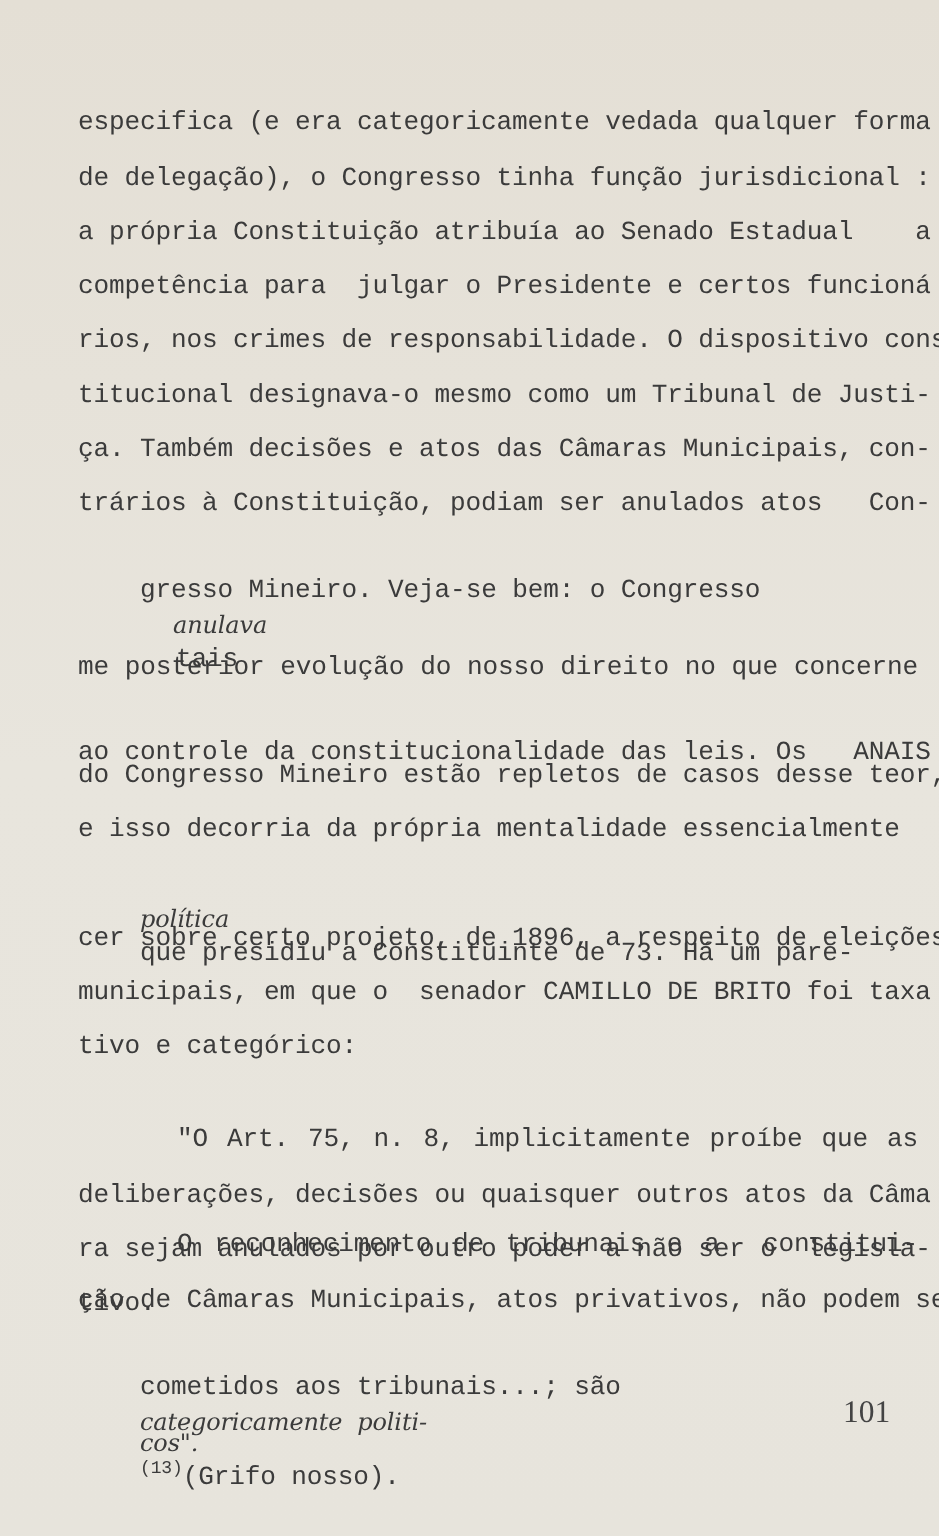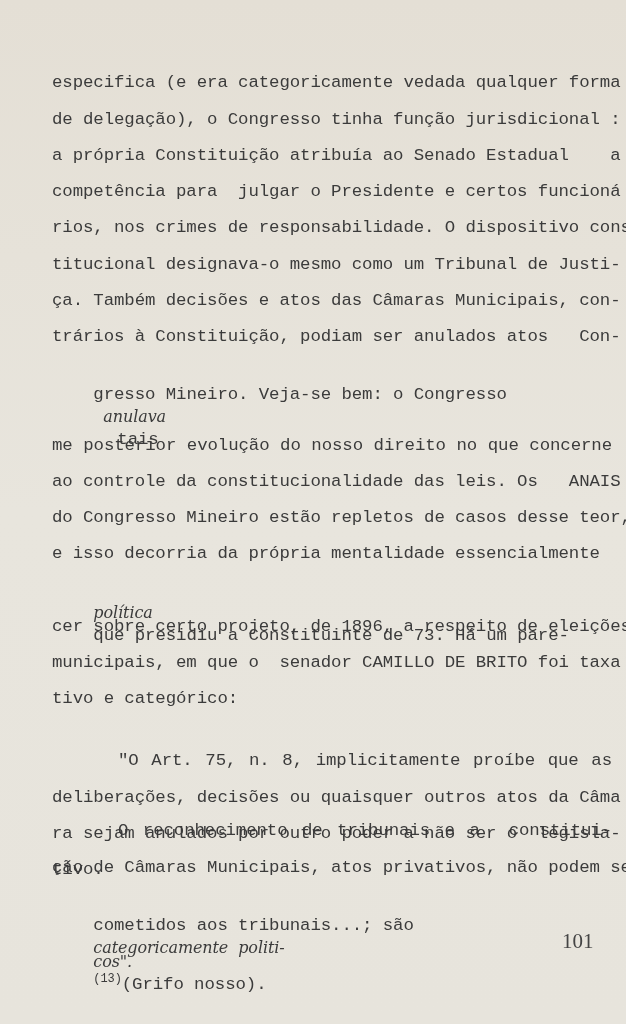--- a/index.html
+++ b/index.html
@@ -64,27 +64,27 @@
   <div class="line just" style="top:109px" data-name="text-line">de delegação), o Congresso tinha função jurisdicional :</div>
   <div class="line just" style="top:145px" data-name="text-line">a própria Constituição atribuía ao Senado Estadual    a</div>
   <div class="line just" style="top:181px" data-name="text-line">competência para  julgar o Presidente e certos funcioná</div>
   <div class="line just" style="top:217px" data-name="text-line">rios, nos crimes de responsabilidade. O dispositivo cons</div>
   <div class="line just" style="top:254px" data-name="text-line">titucional designava-o mesmo como um Tribunal de Justi-</div>
   <div class="line just" style="top:290px" data-name="text-line">ça. Também decisões e atos das Câmaras Municipais, con-</div>
   <div class="line just" style="top:326px" data-name="text-line">trários à Constituição, podiam ser anulados atos   Con-</div>
 
   <div class="line" style="top:362px" data-name="text-line">
     <span data-name="text-span">gresso Mineiro. Veja-se bem: o Congresso</span>
-    <span class="ital" style="margin-left:10px" data-name="italic-term-anulava">anulava</span>
+    <span class="ital" style="margin-left:22px" data-name="italic-term-anulava">anulava</span>
     <span style="margin-left:24px" data-name="text-span">tais</span>
   </div>
 
 
   <div class="line just" style="top:435px" data-name="text-line">me posterior evolução do nosso direito no que concerne</div>
-  <div class="line just" style="top:471px" data-name="text-line">ao controle da constitucionalidade das leis. Os   ANAIS</div>
+  <div class="line just" style="top:492px" data-name="text-line">ao controle da constitucionalidade das leis. Os   ANAIS</div>
   <div class="line just" style="top:507px" data-name="text-line">do Congresso Mineiro estão repletos de casos desse teor,</div>
   <div class="line" style="top:543px" data-name="text-line">e isso decorria da própria mentalidade essencialmente</div>
 
   <div class="line" style="top:580px" data-name="text-line">
     <span class="ital" data-name="italic-term-politica">política</span>
     <span data-name="text-span">que presidiu a Constituinte de 73. Há um pare-</span>
   </div>
 
   <div class="line just" style="top:616px" data-name="text-line">cer sobre certo projeto, de 1896, a respeito de eleições</div>
   <div class="line just" style="top:652px" data-name="text-line">municipais, em que o  senador CAMILLO DE BRITO foi taxa</div>

